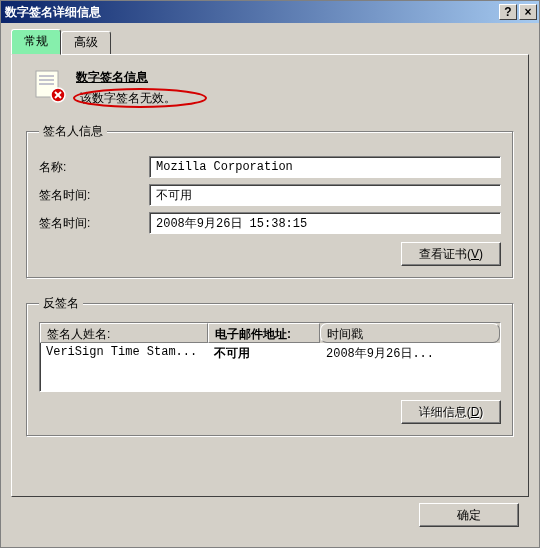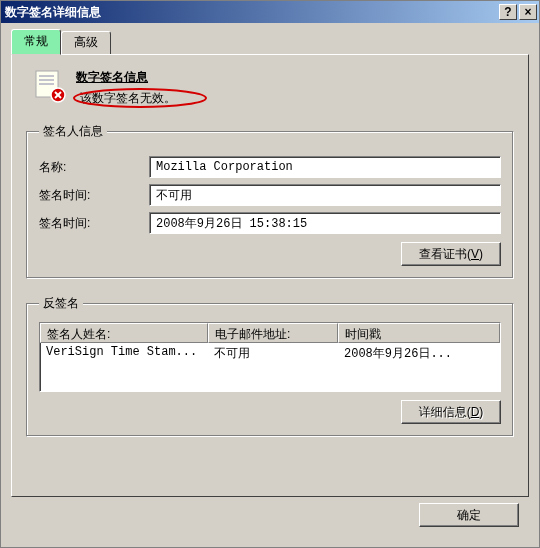--- a/index.html
+++ b/index.html
@@ -209,22 +209,22 @@
     display: flex;
     height: 18px;
   }
   .lv-row .cell {
     padding: 2px 6px;
     font-family: "Courier New", monospace;
     white-space: nowrap;
     overflow: hidden;
   }
   .col1 { width: 168px; }
-  .col2 { width: 130px; }
-  .col3 { flex: 1; }
+  .col2 { width: 112px; font-weight: bold; }
+  .col3 { flex: 1; border-radius: 7px; }
   .bottom-bar {
     display: flex;
     justify-content: flex-end;
     padding: 6px 10px 10px 0;
   }
   .underline-letter { text-decoration: underline; }
 </style>
 </head>
 <body>
 

